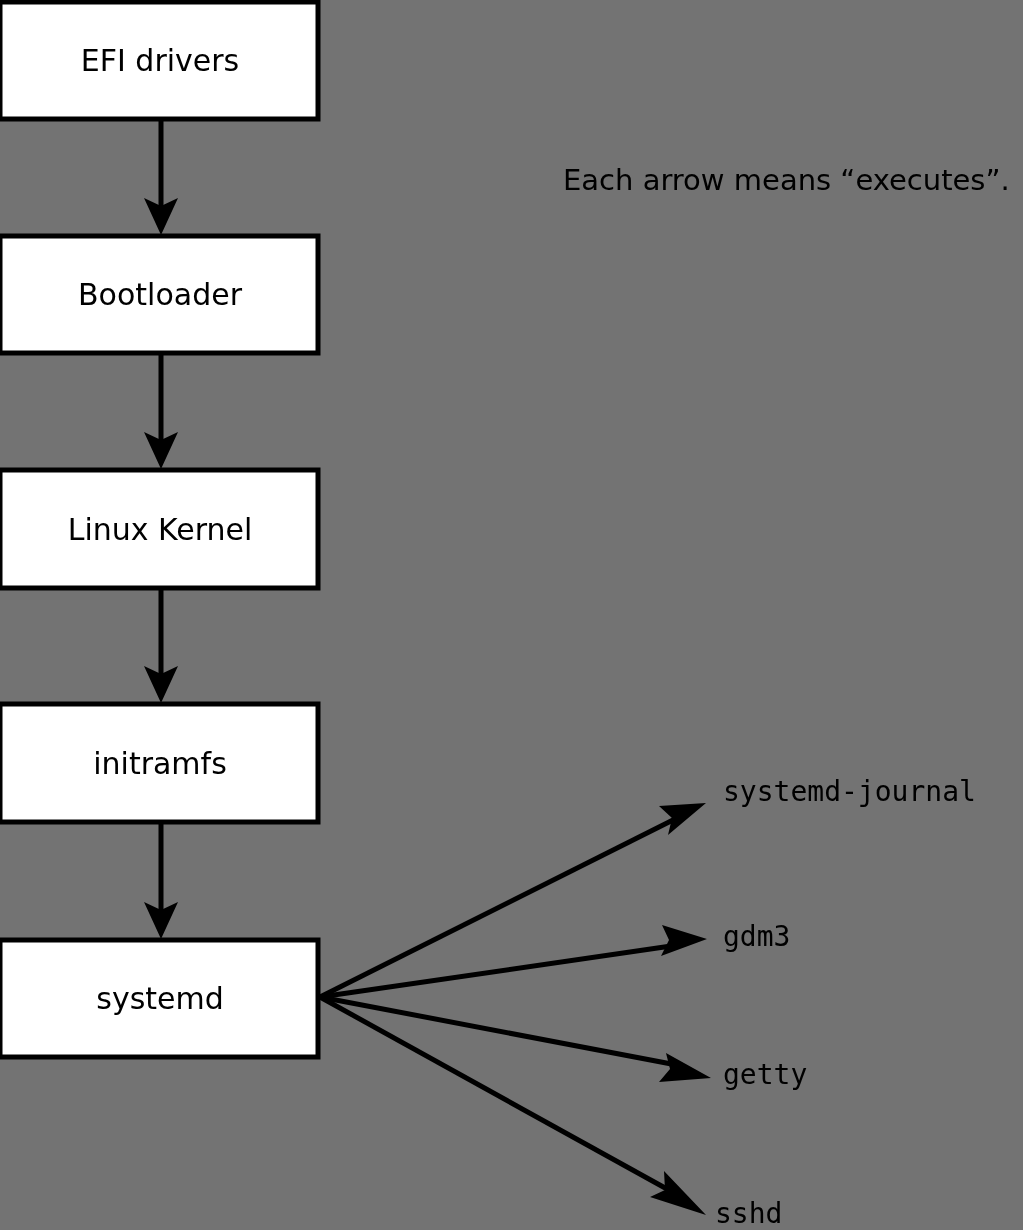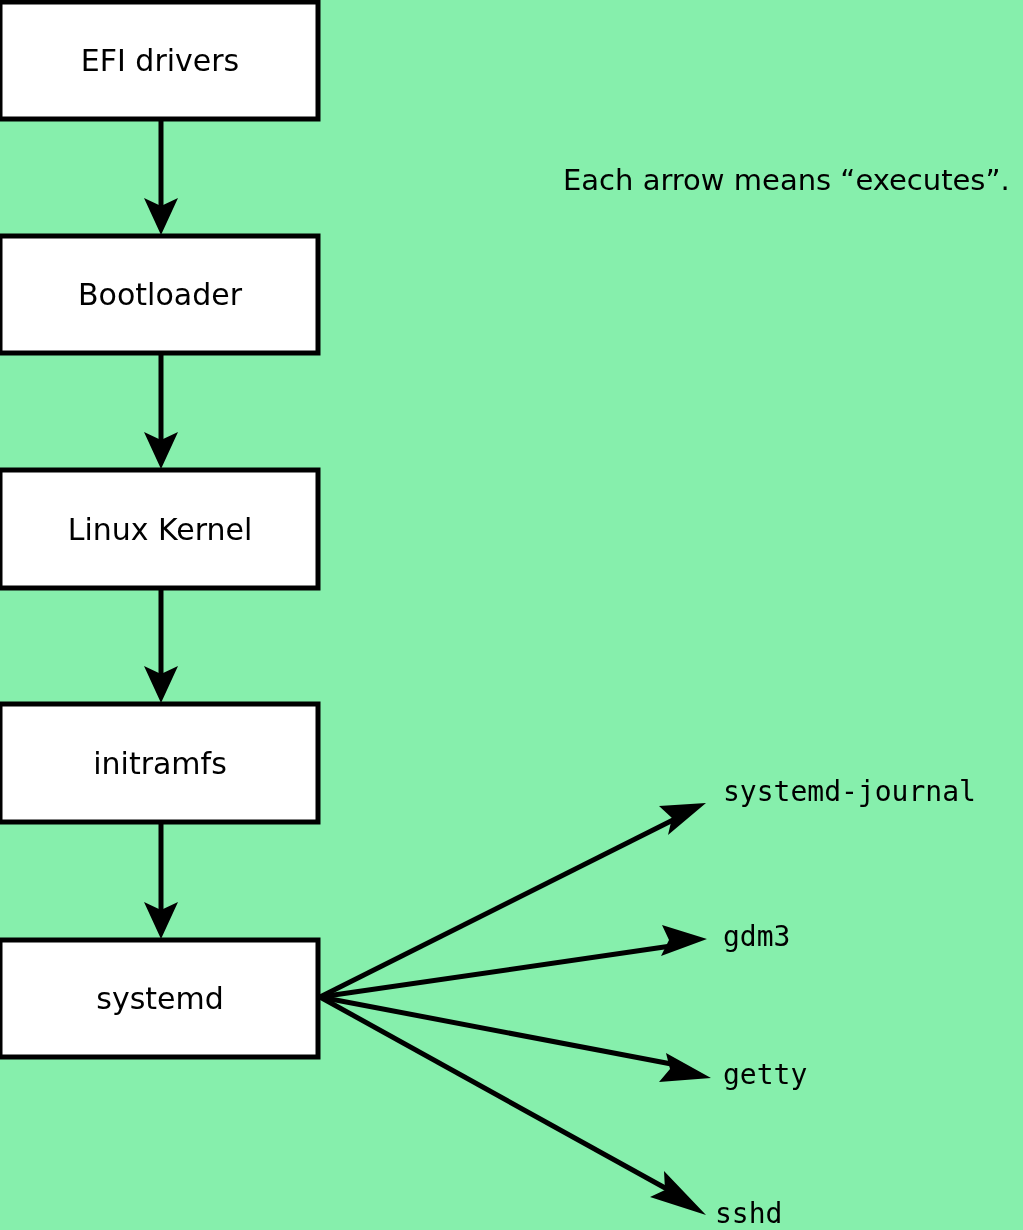--- a/index.html
+++ b/index.html
@@ -4,21 +4,21 @@
 <style>
   html, body {
     margin: 0;
     padding: 0;
     background: #ffffff;
   }
   #canvas {
     position: relative;
     width: 1023px;
     height: 1230px;
-    background: #86efac;
+    background: #737373;
     overflow: hidden;
     font-family: "DejaVu Sans", sans-serif;
   }
   #diagram-svg {
     position: absolute;
     left: 0;
     top: 0;
     width: 1023px;
     height: 1230px;
     display: block;

